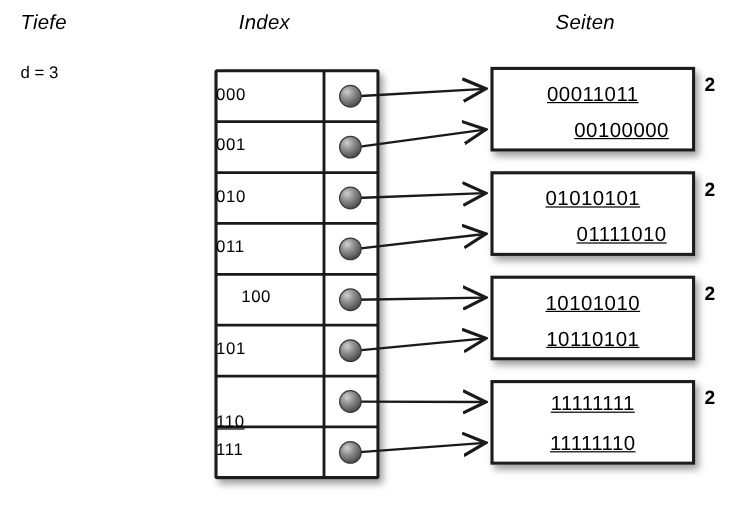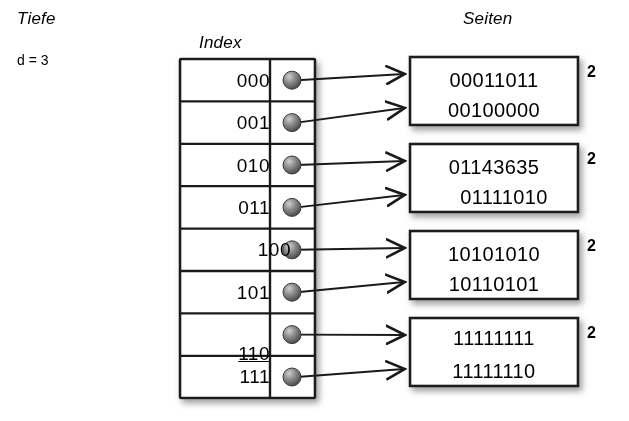--- a/index.html
+++ b/index.html
@@ -20,21 +20,21 @@
   
   .heading {
     position: absolute;
     font-style: italic;
     font-size: 17px;
     font-weight: 400;
     letter-spacing: 0.2px;
     white-space: nowrap;
   }
   #heading-tiefe { left: 17px;  top: 9px; }
-  #heading-index { left: 199px; top: 9px; margin-top: 24px; }
+  #heading-index { left: 199px; top: 9px; }
   #heading-seiten { left: 463px; top: 9px; }
 
   .depth-value {
     position: absolute;
     left: 17px;
     top: 52px;
     font-size: 14px;
     font-weight: 400;
     white-space: nowrap;
   }
@@ -45,36 +45,37 @@
     left: 0;
     top: 0;
     width: 629px;
     height: 421px;
   }
 
   
   .index-key {
     position: absolute;
     width: 90px;
-    text-align: right;
-    font-size: 19px;
+    text-align: left;
+    font-size: 14px;
     font-weight: 400;
     letter-spacing: 0.5px;
     line-height: 1;
   }
 
   
   .page-line {
     position: absolute;
     width: 168px;
     text-align: center;
-    font-size: 20px;
+    font-size: 17px;
     font-weight: 400;
     letter-spacing: 0.4px;
     line-height: 1;
+    text-decoration: underline;
   }
 
   .page-count {
     position: absolute;
     font-size: 16px;
     font-weight: 700;
     line-height: 1;
   }
 </style>
 </head>
@@ -150,25 +151,25 @@
   <div class="index-key" style="left:180px; top:71px;">000</div>
   <div class="index-key" style="left:180px; top:113px;">001</div>
   <div class="index-key" style="left:180px; top:156px;">010</div>
   <div class="index-key" style="left:180px; top:198px;">011</div>
   <div class="index-key" style="left:180px; top:240px;margin-left:21px;">100</div>
   <div class="index-key" style="left:180px; top:283px;">101</div>
   <div class="index-key" style="left:180px; top:344px;text-decoration:underline;">110</div>
   <div class="index-key" style="left:180px; top:367px;">111</div>
 
   <div class="page-line" style="left:410px; top:70px;">00011011</div>
-  <div class="page-line" style="left:410px; top:100px;">00100000</div>
+  <div class="page-line" style="left:434px; top:100px;">00100000</div>
   <div class="page-count" style="left:587px; top:64px;">2</div>
 
-  <div class="page-line" style="left:410px; top:157px;">01143635</div>
-  <div class="page-line" style="left:420px; top:187px;">01111010</div>
+  <div class="page-line" style="left:410px; top:157px;">01010101</div>
+  <div class="page-line" style="left:434px; top:187px;">01111010</div>
   <div class="page-count" style="left:587px; top:151px;">2</div>
 
   <div class="page-line" style="left:410px; top:244px;">10101010</div>
   <div class="page-line" style="left:410px; top:274px;">10110101</div>
   <div class="page-count" style="left:587px; top:238px;">2</div>
 
   <div class="page-line" style="left:410px; top:328px;">11111111</div>
   <div class="page-line" style="left:410px; top:361px;">11111110</div>
   <div class="page-count" style="left:587px; top:325px;">2</div>
 

